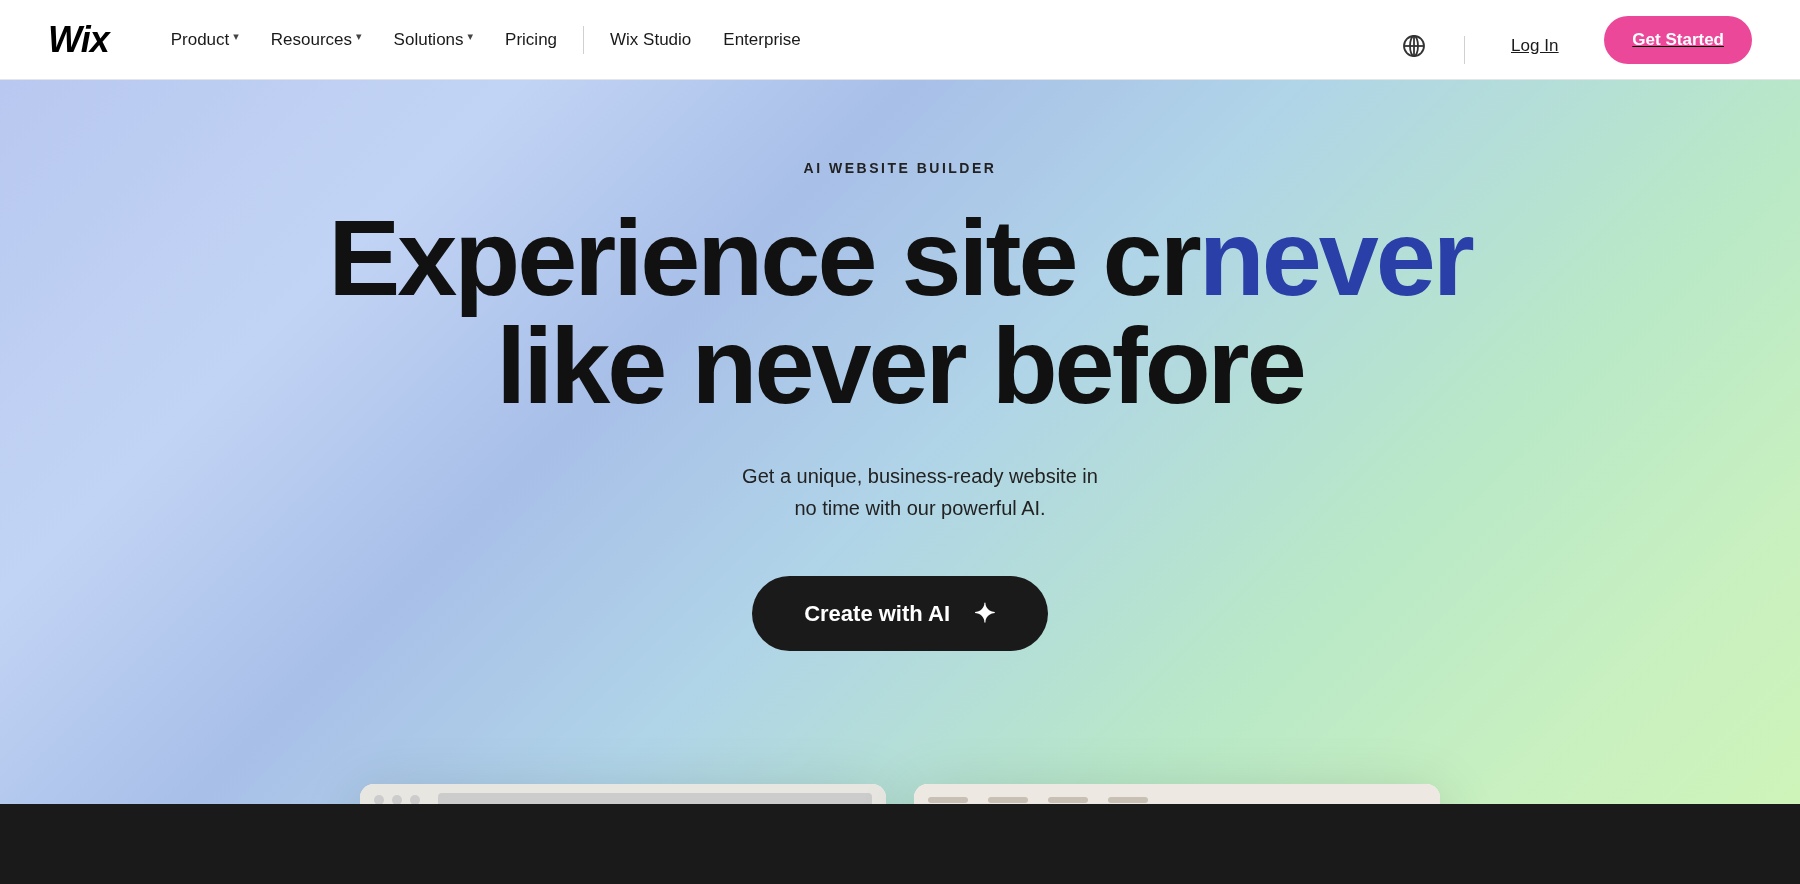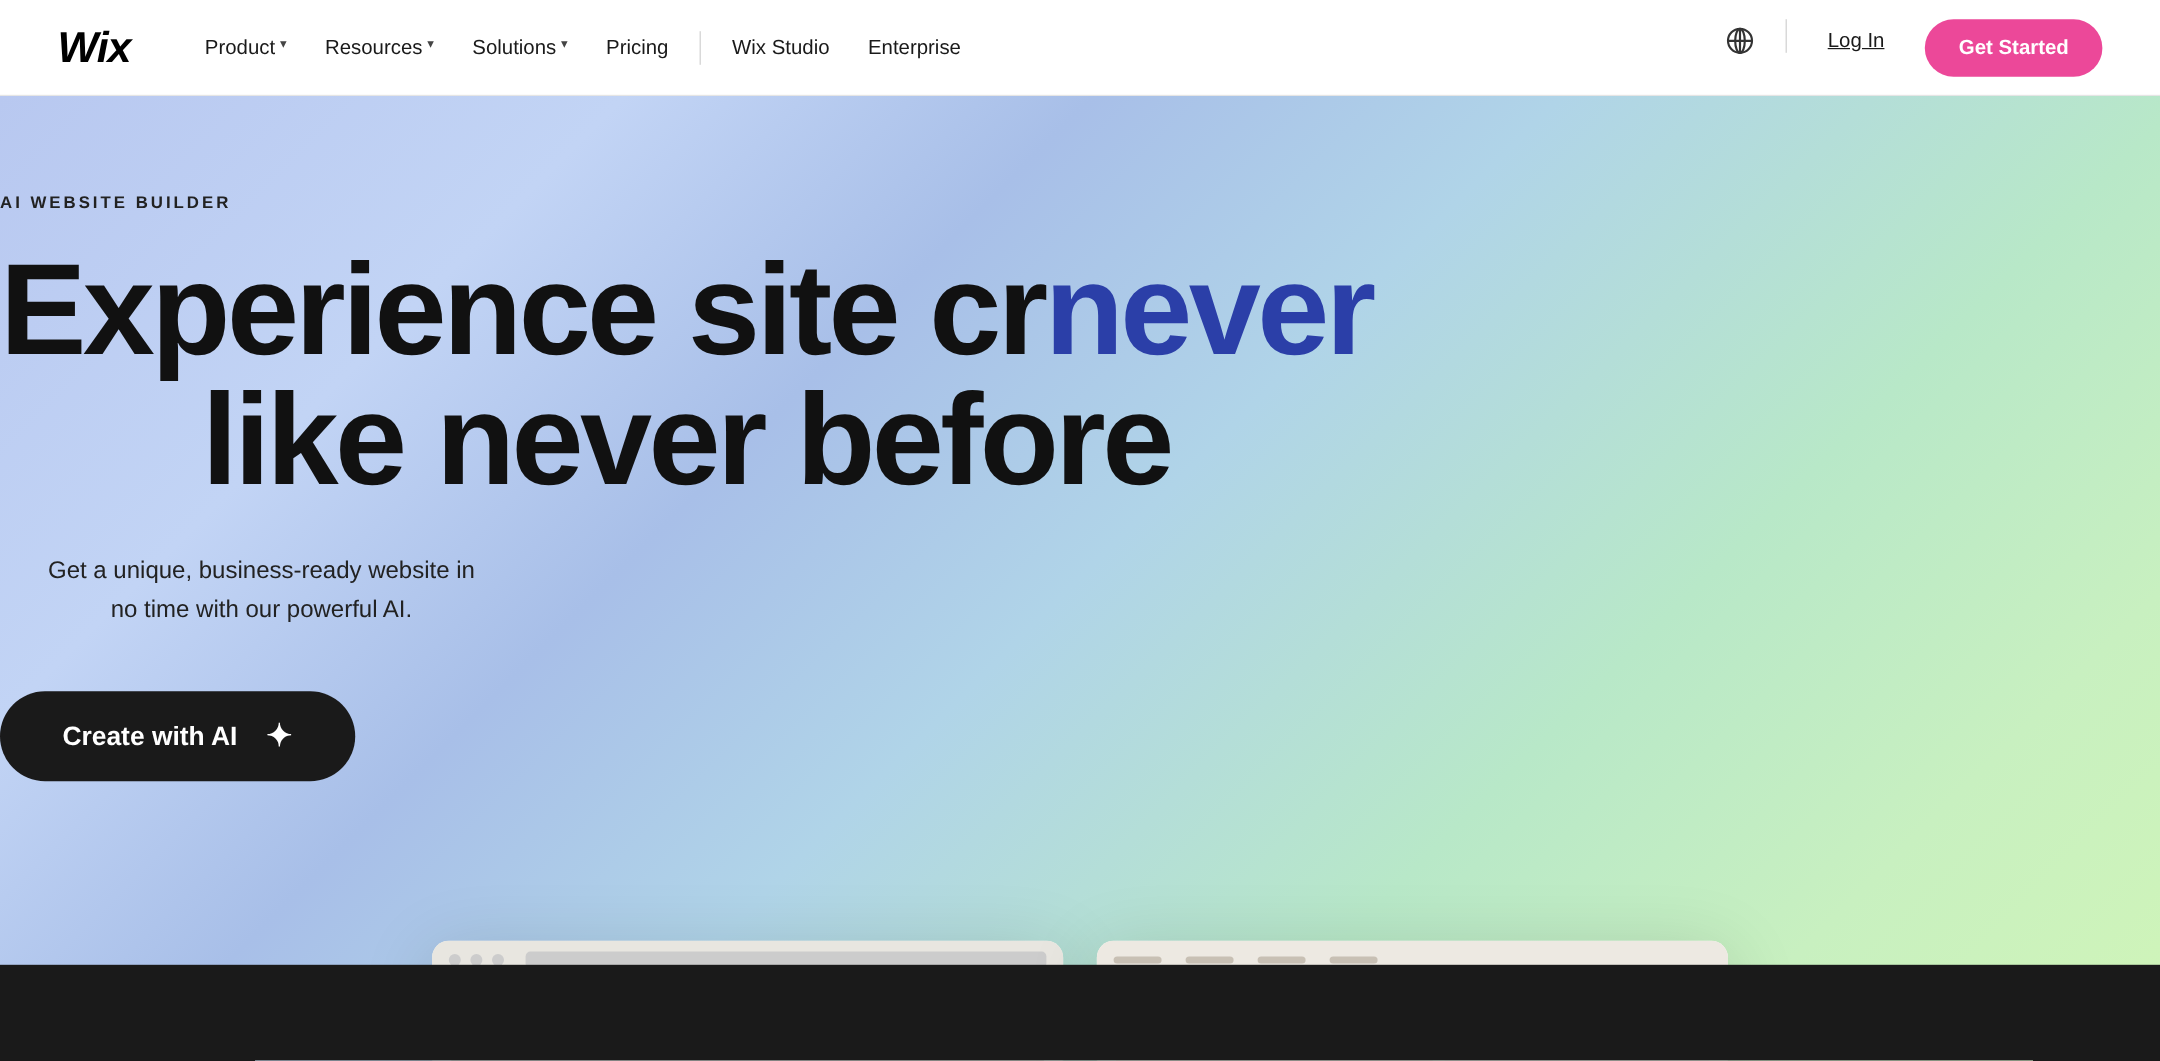--- a/index.html
+++ b/index.html
@@ -63,22 +63,23 @@
 
     .nav-divider {
       width: 1px;
       height: 28px;
       background: #d0d0d0;
       margin: 0 8px;
     }
 
     .navbar-right {
       display: flex;
-      align-items: flex-start;
-      gap: 20px;
+      align-items: flex-end;
+      gap: 32px;
+      text-decoration: underline;
     }
 
     .globe-btn {
       width: 36px;
       height: 36px;
       display: flex;
       align-items: center;
       justify-content: center;
       cursor: pointer;
       color: #333;
@@ -114,21 +115,21 @@
     }
 
     
     .hero {
       position: relative;
       width: 1800px;
       height: 804px;
       background: linear-gradient(135deg, #b8c8f0 0%, #c2d4f5 20%, #a8bfe8 35%, #b0d4e8 50%, #b8e8c8 70%, #c8f0c0 85%, #d0f5b8 100%);
       display: flex;
       flex-direction: column;
-      align-items: flex-start;
+      align-items: center;
       justify-content: flex-start;
       padding-top: 80px;
       overflow: hidden;
     }
 
     .hero-badge {
       font-size: 14px;
       font-weight: 600;
       letter-spacing: 2.5px;
       color: #222;

